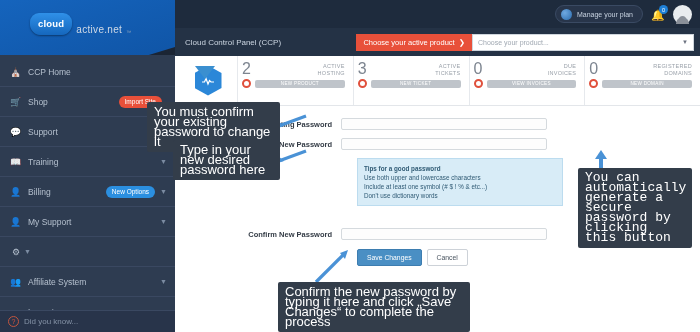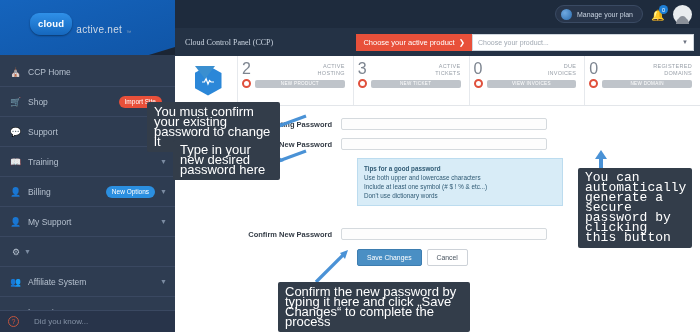--- a/index.html
+++ b/index.html
@@ -67,21 +67,21 @@
 
   .action-head {
     display:flex; align-items:center; gap:5px;
     height: 26px; padding: 0 8px;
     color: #8492a6; font-size: 8.5px;
     border-bottom: 1px solid #3a4861;
   }
   .know {
     position: absolute; left: 0; bottom: 0; width: 175px;
     height: 22px; background: #28344a;
-    display: flex; align-items: center; gap: 15px; padding: 0 8px;
+    display: flex; align-items: center; gap: 5px; padding: 0 8px;
     color: #8492a6; font-size: 8px;
     border-top: 1px solid #3a4861;
     text-align: center;
   }
   .know-circle {
     width: 11px; height: 11px; border-radius: 50%;
     border: 1px solid #c2563f; color: #d9523c;
     font-size: 7px; display:flex; align-items:center; justify-content:center;
   }
 
@@ -120,21 +120,21 @@
   .avatar .body { position: absolute; width: 13px; height: 7px; border-radius: 7px 7px 0 0; background: #8a9099; margin-top: 12px; }
 
   
   .ccpbar {
     position: absolute; left: 175px; top: 28px;
     width: 525px; height: 28px;
     background: #243245;
     display: flex; align-items: center;
     padding: 0 6px 0 10px;
   }
-  .ccp-title { color: #cbd5e1; font-size: 8px; flex: 1; font-family: Liberation Serif, serif; }
+  .ccp-title { color: #cbd5e1; font-size: 8px; flex: 1; }
   .choose-btn {
     background: #e8503a; color: #fff; font-size: 7.5px;
     height: 17px; padding: 0 7px;
     display: flex; align-items: center; gap: 4px; cursor: pointer;
   }
   .prod-select {
     background: #fff; border: 1px solid #cfd6dd;
     height: 17px; width: 222px;
     display: flex; align-items: center; justify-content: space-between;
     padding: 0 5px; color: #a0a8b2; font-size: 7px; cursor: pointer;

